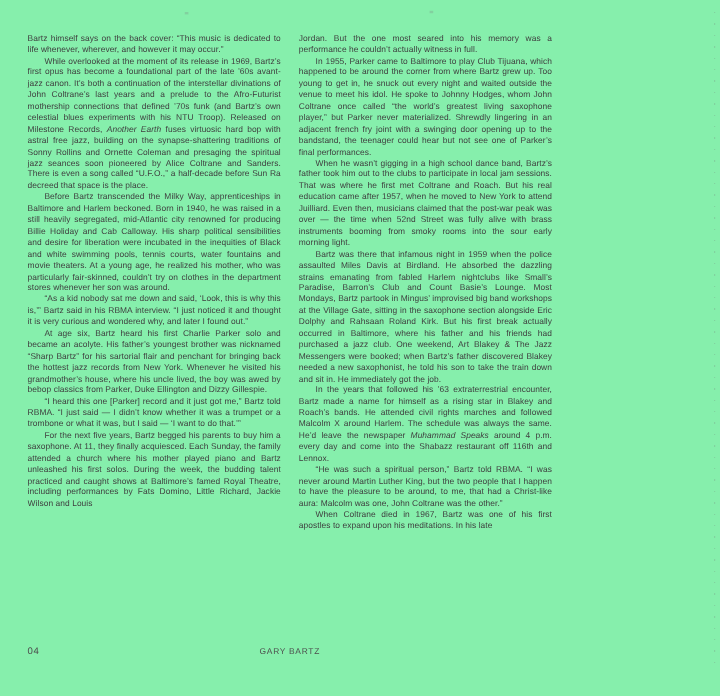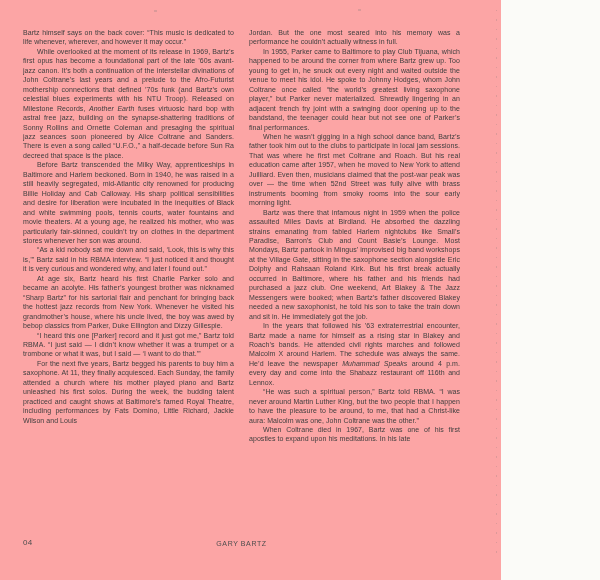--- a/index.html
+++ b/index.html
@@ -8,23 +8,23 @@
     width: 600px;
     height: 580px;
     background: #fbfbf8;
     font-family: "Liberation Sans", "DejaVu Sans", sans-serif;
     color: #3e3e3e;
     overflow: hidden;
   }
   .page {
     position: absolute;
     inset: 0;
-    width: 501px;
+    width: 600px;
     height: 580px;
-    background: #fca5a5;
+    background: #86efac;
   }
   .columns {
     position: absolute;
     left: 23px;
     top: 28px;
     width: 437px;
     display: flex;
     gap: 15px;
   }
   .col {

